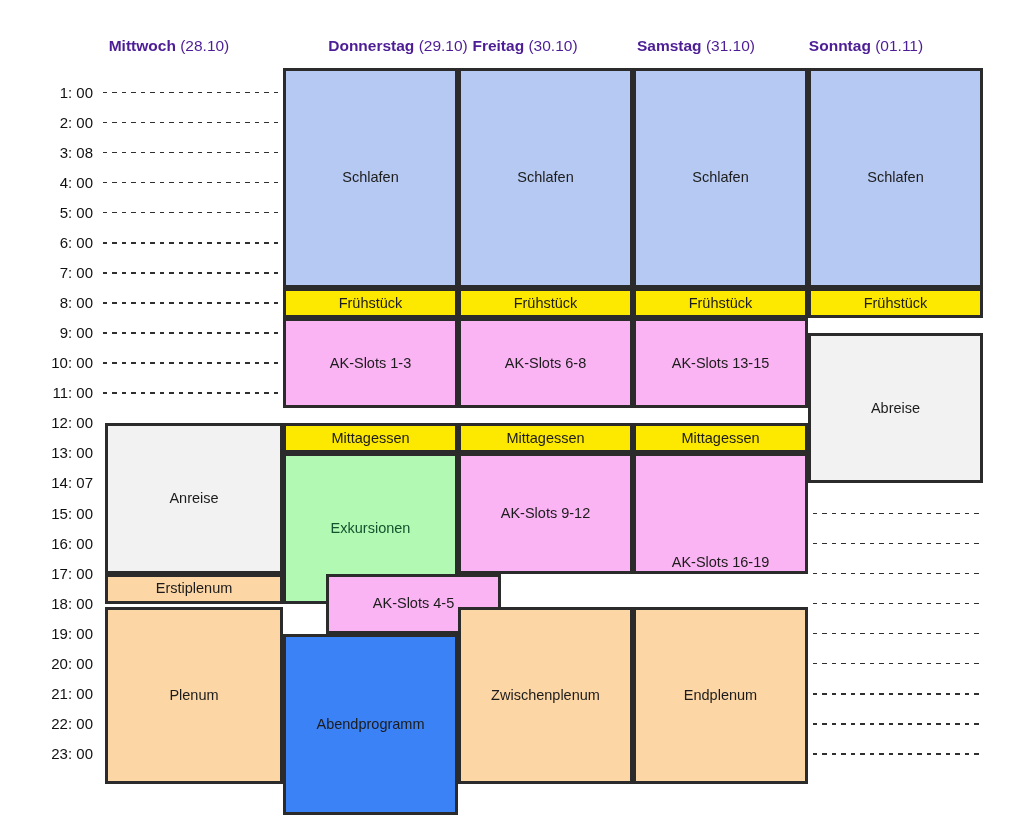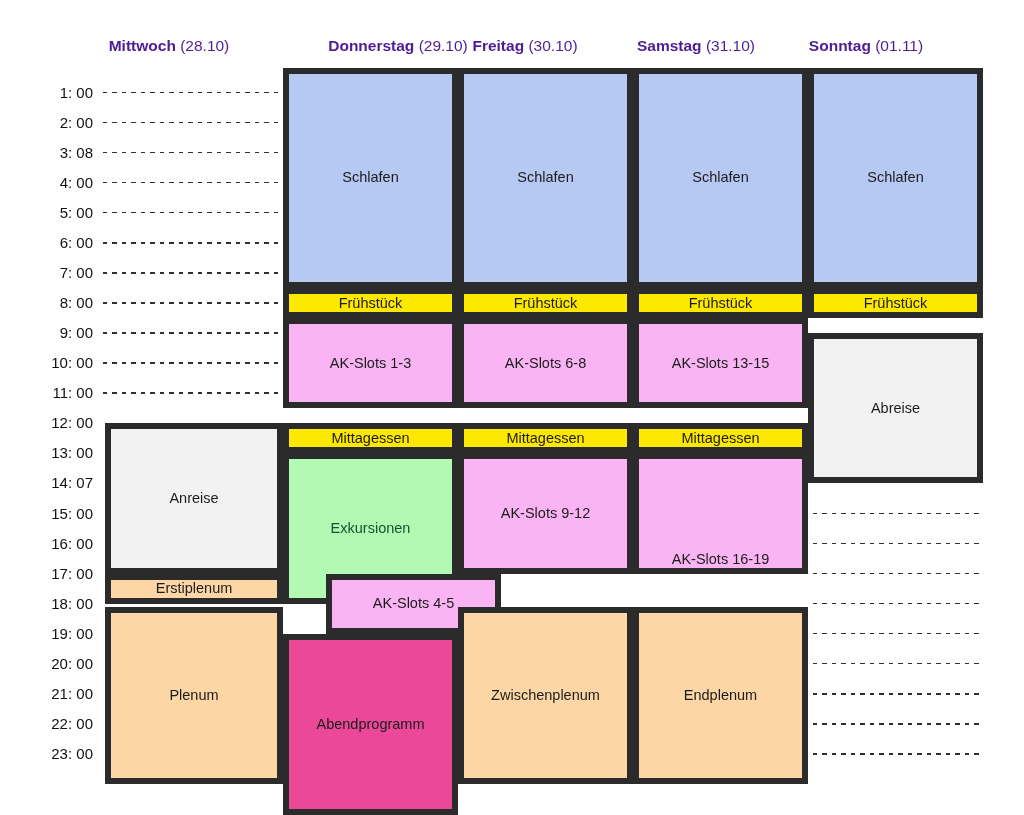--- a/index.html
+++ b/index.html
@@ -14,21 +14,21 @@
   .day-name{font-weight:bold;}
   .day-date{font-weight:normal;}
   .time-label{
     position:absolute;width:72px;text-align:right;font-size:15px;line-height:18px;color:#111;
     white-space:pre;
   }
   .dash-row{
     position:absolute;height:1.6px;
   }
   .event-block{
-    position:absolute;box-sizing:border-box;border:6px solid #0f766e;
+    position:absolute;box-sizing:border-box;border:3px solid #0f766e;
     display:flex;align-items:center;justify-content:center;
     font-size:14.5px;line-height:17px;text-align:center;white-space:nowrap;
   }
 </style>
 </head>
 <body>
 
 <div id="stage">
     <div class="day-header" style="left: 169px;"><span class="day-name">Mittwoch</span><span> </span><span class="day-date">(28.10)</span></div>
     <div class="day-header" style="left: 350px; margin-left: 48px;"><span class="day-name">Donnerstag</span><span> </span><span class="day-date">(29.10)</span></div>
@@ -98,21 +98,21 @@
     </div>
     <div class="event-block" style="left: 283px; width: 175px; top: 423.34px; height: 30.07px; background: rgb(253, 232, 0); border-color: rgb(43, 43, 43); color: rgb(28, 28, 28);">
       <span>Mittagessen</span>
     </div>
     <div class="event-block" style="left: 283px; width: 175px; top: 453.41px; height: 150.35px; background: rgb(178, 249, 180); border-color: rgb(43, 43, 43); color: #14532d;">
       <span>Exkursionen</span>
     </div>
     <div class="event-block" style="left: 283px; width: 175px; top: 573.69px; height: 60.14px; background: rgb(250, 180, 244); border-color: rgb(43, 43, 43); color: rgb(28, 28, 28); margin-left: 43px;">
       <span>AK-Slots 4-5</span>
     </div>
-    <div class="event-block" style="left: 283px; width: 175px; top: 633.83px; height: 181px; background: #ec4899; border-color: rgb(43, 43, 43); color: rgb(28, 28, 28);">
+    <div class="event-block" style="left: 283px; width: 175px; top: 633.83px; height: 181px; background: #3b82f6; border-color: rgb(43, 43, 43); color: rgb(28, 28, 28);">
       <span>Abendprogramm</span>
     </div>
     <div class="event-block" style="left: 458px; width: 175px; top: 67.5px; height: 220.525px; background: rgb(182, 201, 243); border-color: rgb(43, 43, 43); color: rgb(28, 28, 28);">
       <span>Schlafen</span>
     </div>
     <div class="event-block" style="left: 458px; width: 175px; top: 288.025px; height: 30.07px; background: rgb(253, 232, 0); border-color: rgb(43, 43, 43); color: rgb(28, 28, 28);">
       <span>Frühstück</span>
     </div>
     <div class="event-block" style="left: 458px; width: 175px; top: 318.095px; height: 90.21px; background: rgb(250, 180, 244); border-color: rgb(43, 43, 43); color: rgb(28, 28, 28);">
       <span>AK-Slots 6-8</span>

